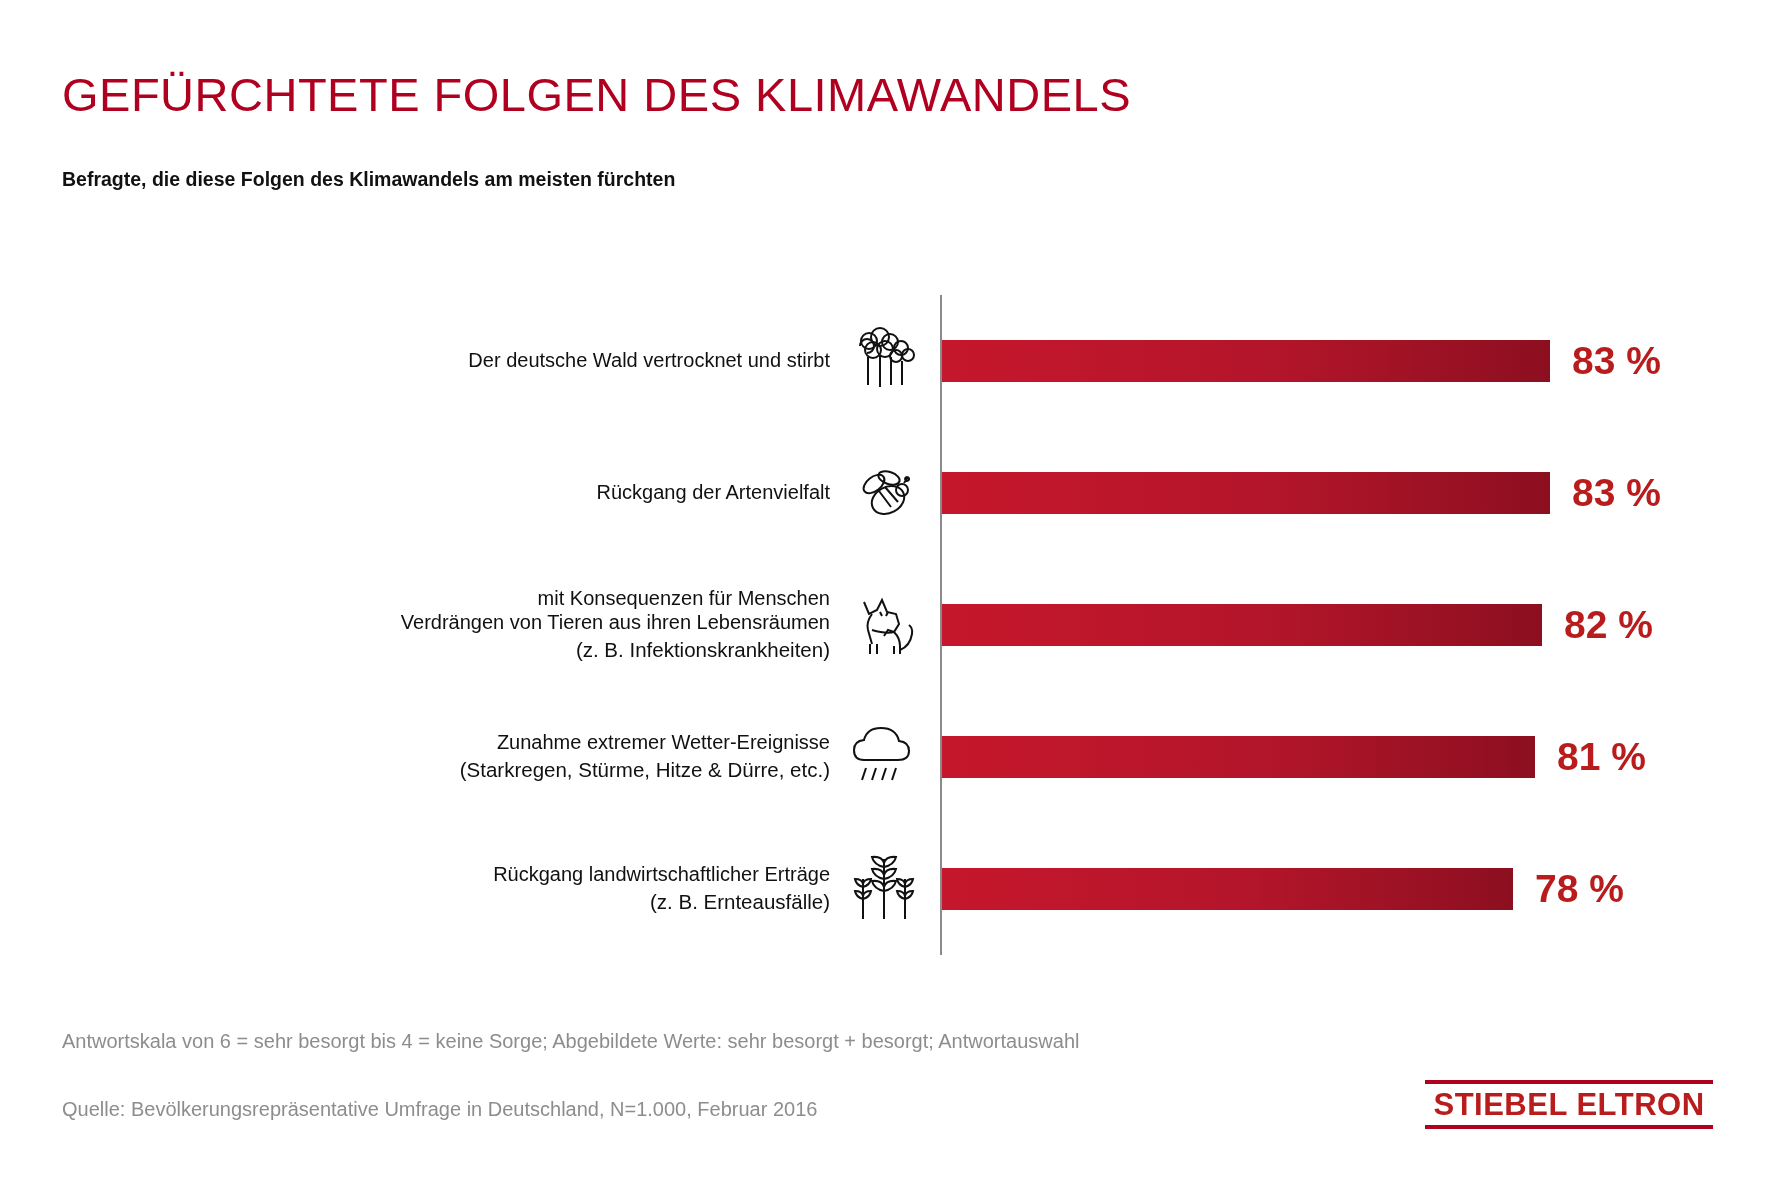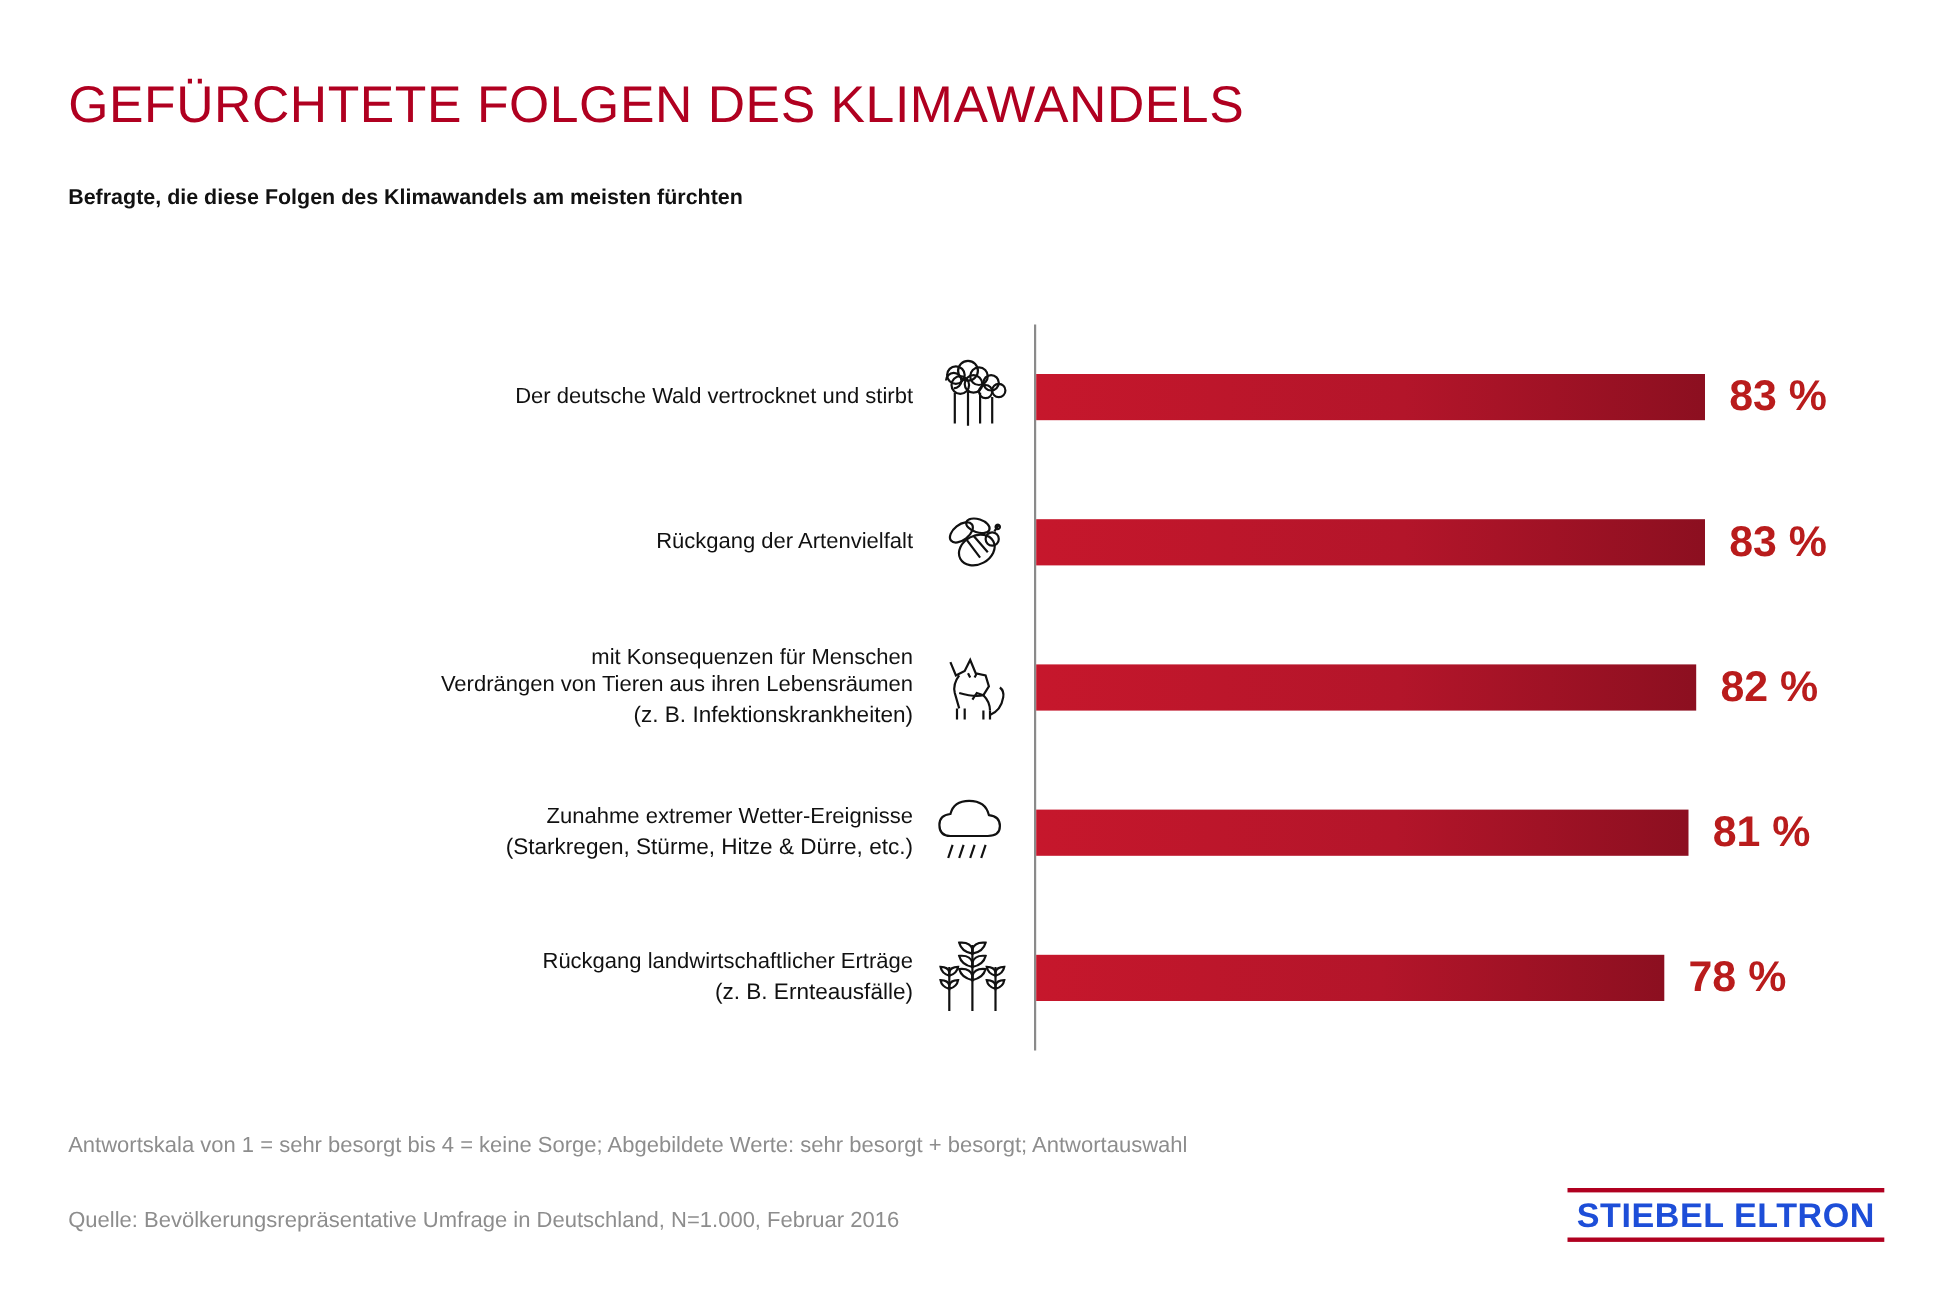--- a/index.html
+++ b/index.html
@@ -149,21 +149,21 @@
   }
   .logo-rule-top {
     height: 4px;
     background: #b00020;
     width: 100%;
   }
   .logo-text {
     font-size: 31px;
     font-weight: bold;
     letter-spacing: 0.5px;
-    color: #1d4ed8;
+    color: #b91c1c;
     padding: 3px 0 2px 0;
     white-space: nowrap;
   }
   .logo-rule-bottom {
     height: 4px;
     background: #b00020;
     width: 100%;
   }
 </style>
 </head>
@@ -285,21 +285,21 @@
         </div>
         <div class="bar-track">
           <div class="bar" style="width:571px"></div>
           <div class="bar-value">78 %</div>
         </div>
       </div>
 
     </div>
   </div>
 
-  <div class="footnote scale">Antwortskala von 1 = sehr besorgt bis 4 = keine Sorge; Abgebildete Werte: sehr besorgt + besorgt; Antwortauswahl</div>
+  <div class="footnote scale">Antwortskala von 6 = sehr besorgt bis 4 = keine Sorge; Abgebildete Werte: sehr besorgt + besorgt; Antwortauswahl</div>
   <div class="footnote source">Quelle: Bevölkerungsrepräsentative Umfrage in Deutschland, N=1.000, Februar 2016</div>
 
   <div class="logo">
     <div class="logo-rule-top"></div>
     <div class="logo-text">STIEBEL ELTRON</div>
     <div class="logo-rule-bottom"></div>
   </div>
 
 </div>
 

